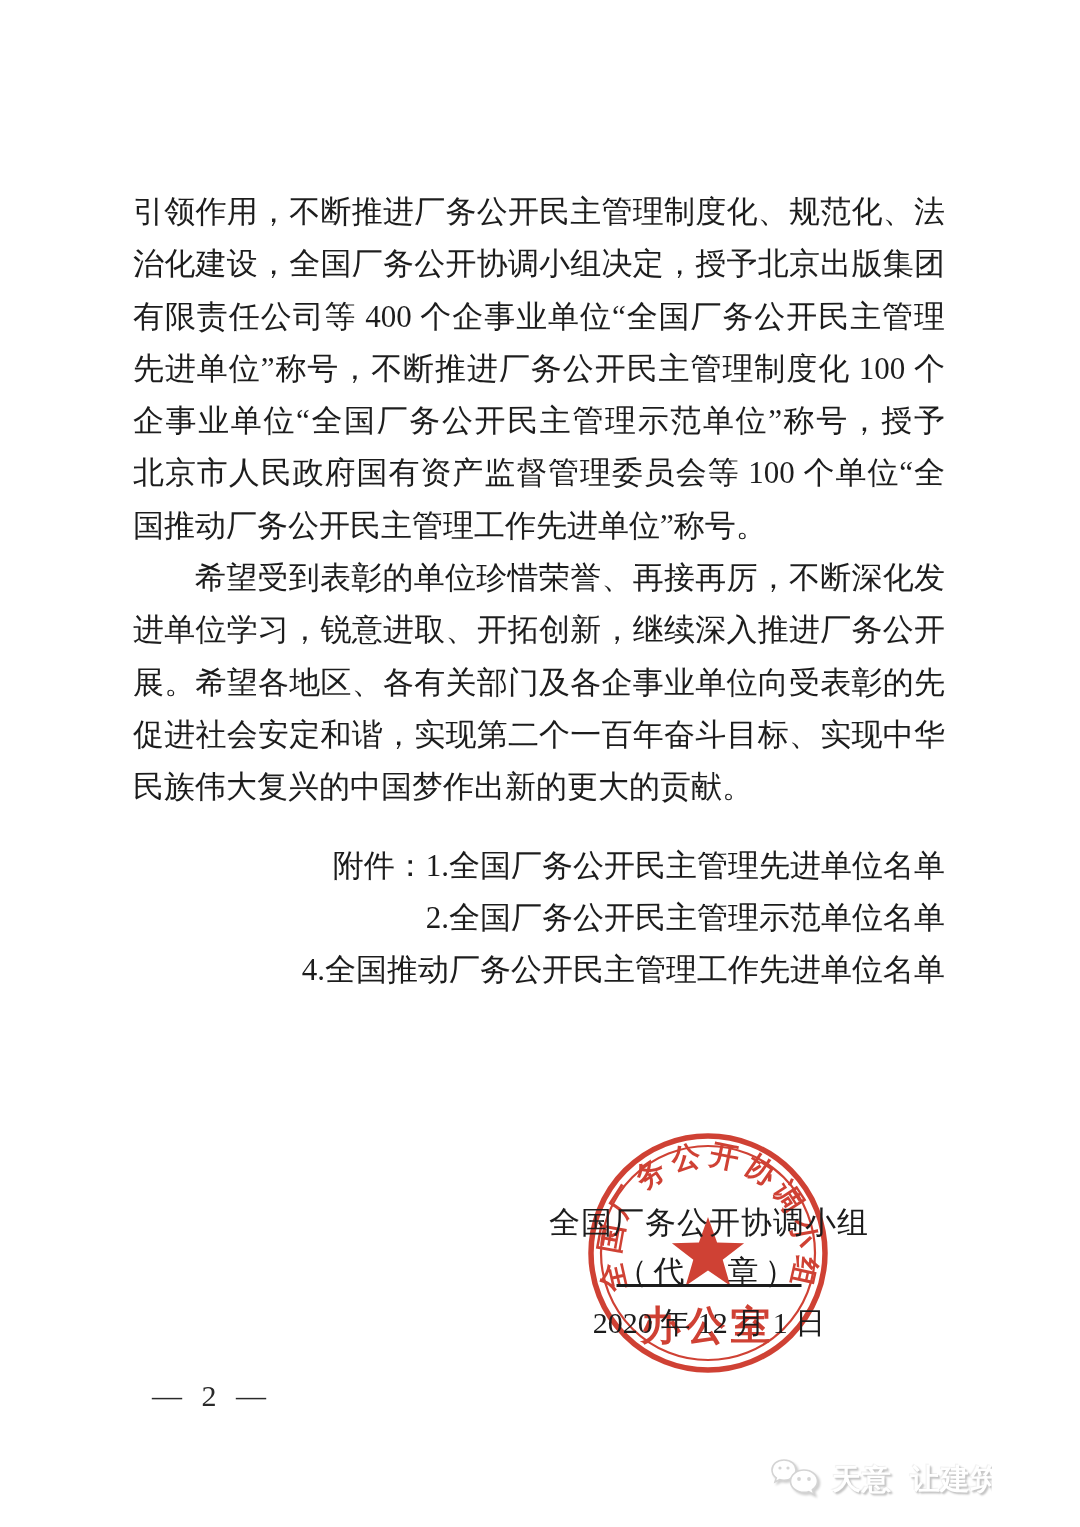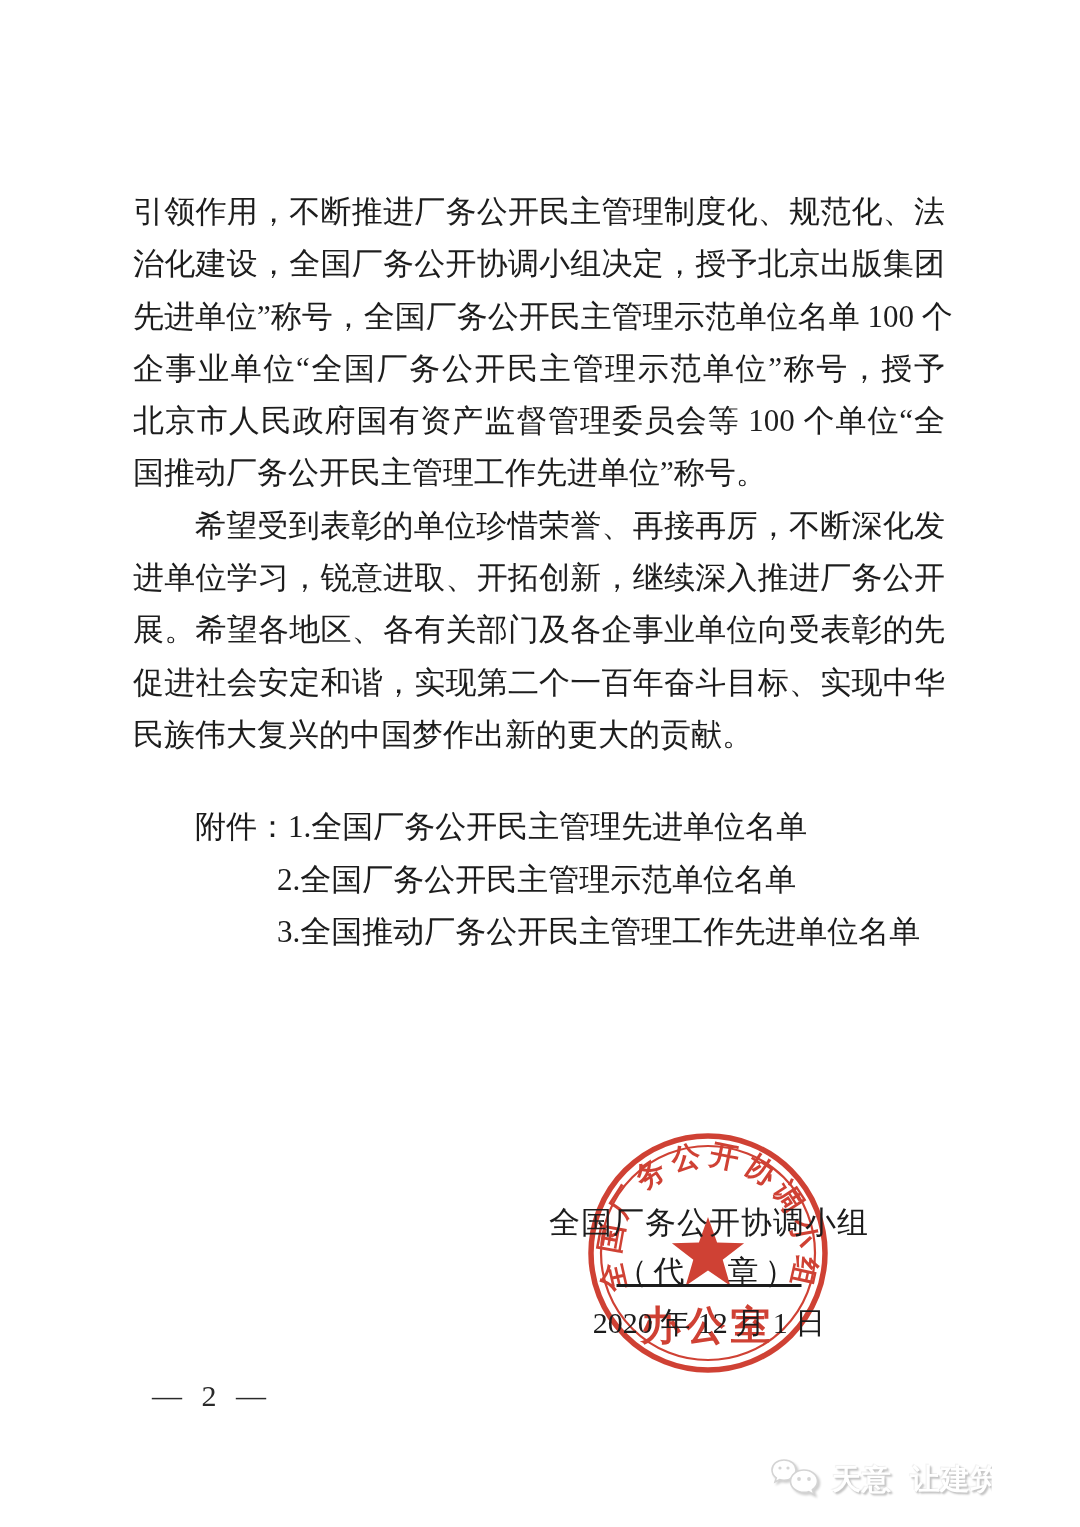--- a/index.html
+++ b/index.html
@@ -31,21 +31,22 @@
   }
   .tline.last {
     text-align: right;
     text-align-last: left;
   }
   .tline.indent { text-indent: 62px; }
 
   
   .attachments {
     margin-left: 62px;
-    margin-top: 40px;
+    margin-top: 26px;
+    text-align: right;
   }
   .att-line {
     font-size: 31px;
     line-height: 52.3px;
     height: 52.3px;
     white-space: nowrap;
   }
   .att-line.shift { padding-left: 82px; }
 
   
@@ -134,35 +135,36 @@
   .footer-icon-svg { filter: drop-shadow(2px 2px 1px #cfcfcf); }
 </style>
 </head>
 <body>
 
 <div class="page">
 
   <div class="body-text">
     <div class="tline">引领作用，不断推进厂务公开民主管理制度化、规范化、法</div>
     <div class="tline">治化建设，全国厂务公开协调小组决定，授予北京出版集团</div>
-    <div class="tline">先进单位”称号，全国厂务公开民主管理示范单位名单 100 个</div>
+    <div class="tline">有限责任公司等 400 个企事业单位“全国厂务公开民主管理</div>
+    <div class="tline">先进单位”称号，不断推进厂务公开民主管理制度化 100 个</div>
     <div class="tline">企事业单位“全国厂务公开民主管理示范单位”称号，授予</div>
     <div class="tline">北京市人民政府国有资产监督管理委员会等 100 个单位“全</div>
     <div class="tline last">国推动厂务公开民主管理工作先进单位”称号。</div>
 
     <div class="tline indent">希望受到表彰的单位珍惜荣誉、再接再厉，不断深化发</div>
     <div class="tline">进单位学习，锐意进取、开拓创新，继续深入推进厂务公开</div>
     <div class="tline">展。希望各地区、各有关部门及各企事业单位向受表彰的先</div>
     <div class="tline">促进社会安定和谐，实现第二个一百年奋斗目标、实现中华</div>
     <div class="tline last">民族伟大复兴的中国梦作出新的更大的贡献。</div>
 
     <div class="attachments">
       <div class="att-line"><span>附件：</span><span>1.全国厂务公开民主管理先进单位名单</span></div>
       <div class="att-line shift"><span>2.全国厂务公开民主管理示范单位名单</span></div>
-      <div class="att-line shift"><span>3.全国推动厂务公开民主管理工作先进单位名单</span></div>
+      <div class="att-line shift"><span>4.全国推动厂务公开民主管理工作先进单位名单</span></div>
     </div>
   </div>
 
   <svg class="seal" viewBox="0 0 260 260" xmlns="http://www.w3.org/2000/svg">
     <circle cx="130" cy="130" r="117" fill="none" stroke-width="5.5" stroke="#cd3628"></circle>
     <circle cx="130" cy="130" r="107" fill="none" stroke-width="2.2" stroke="#cd3628"></circle>
     <polygon points="130,94 139.1,119.5 166.1,120.3 144.7,136.8 152.3,162.7 130,147.5 107.7,162.7 115.3,136.8 93.9,120.3 120.9,119.5" fill="#cd3628"></polygon>
     <defs>
       <path id="sealArc" d="M 50.3 167.2 A 88 88 0 1 1 209.7 167.2" fill="none"></path>
     </defs>

